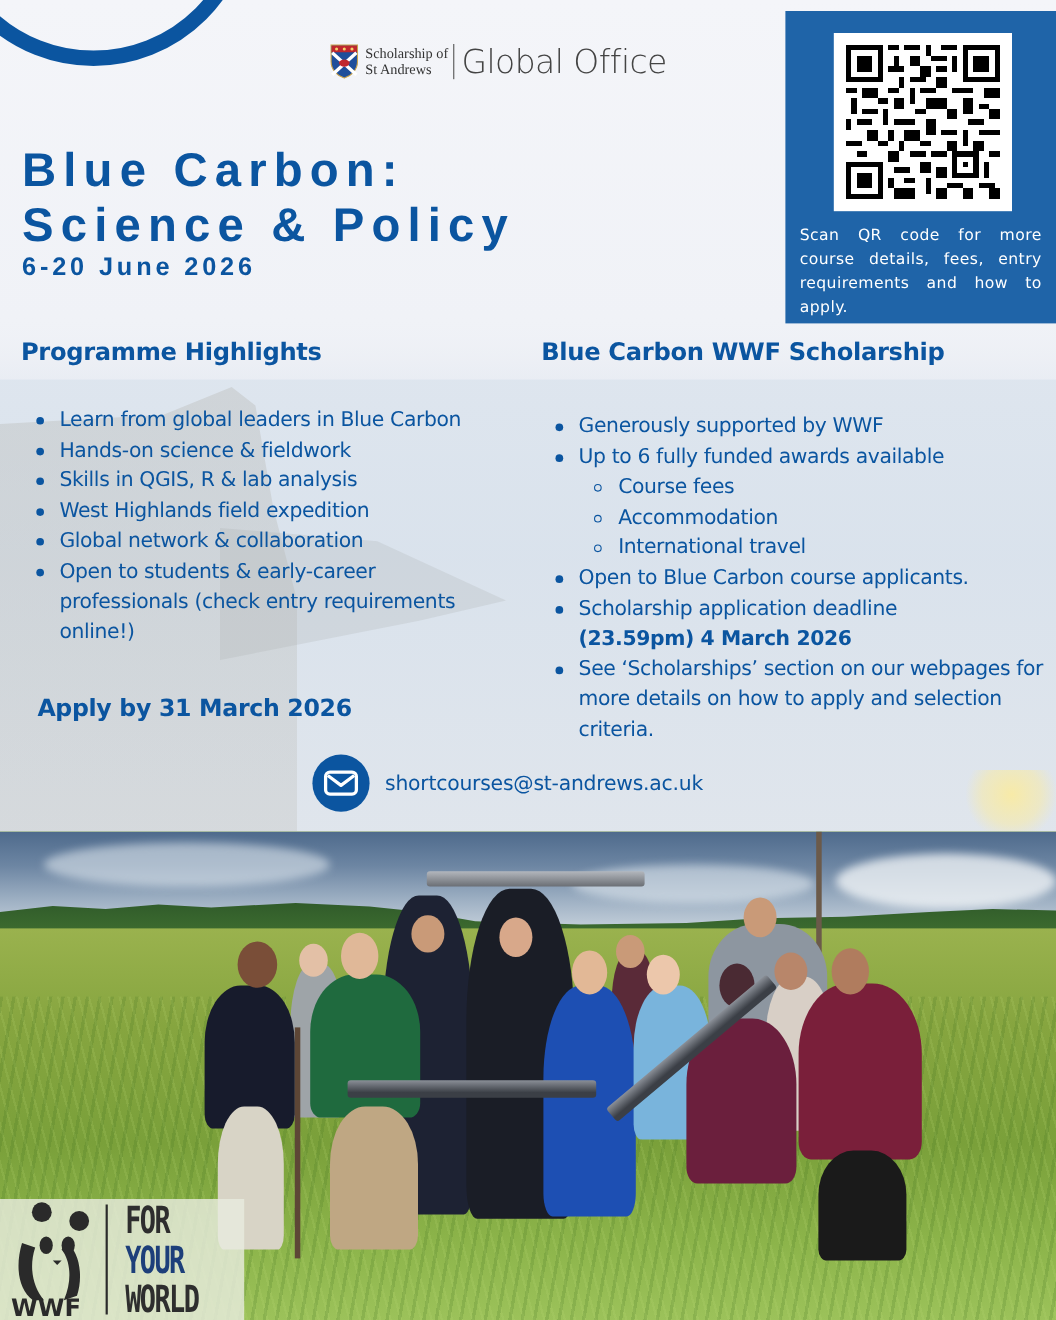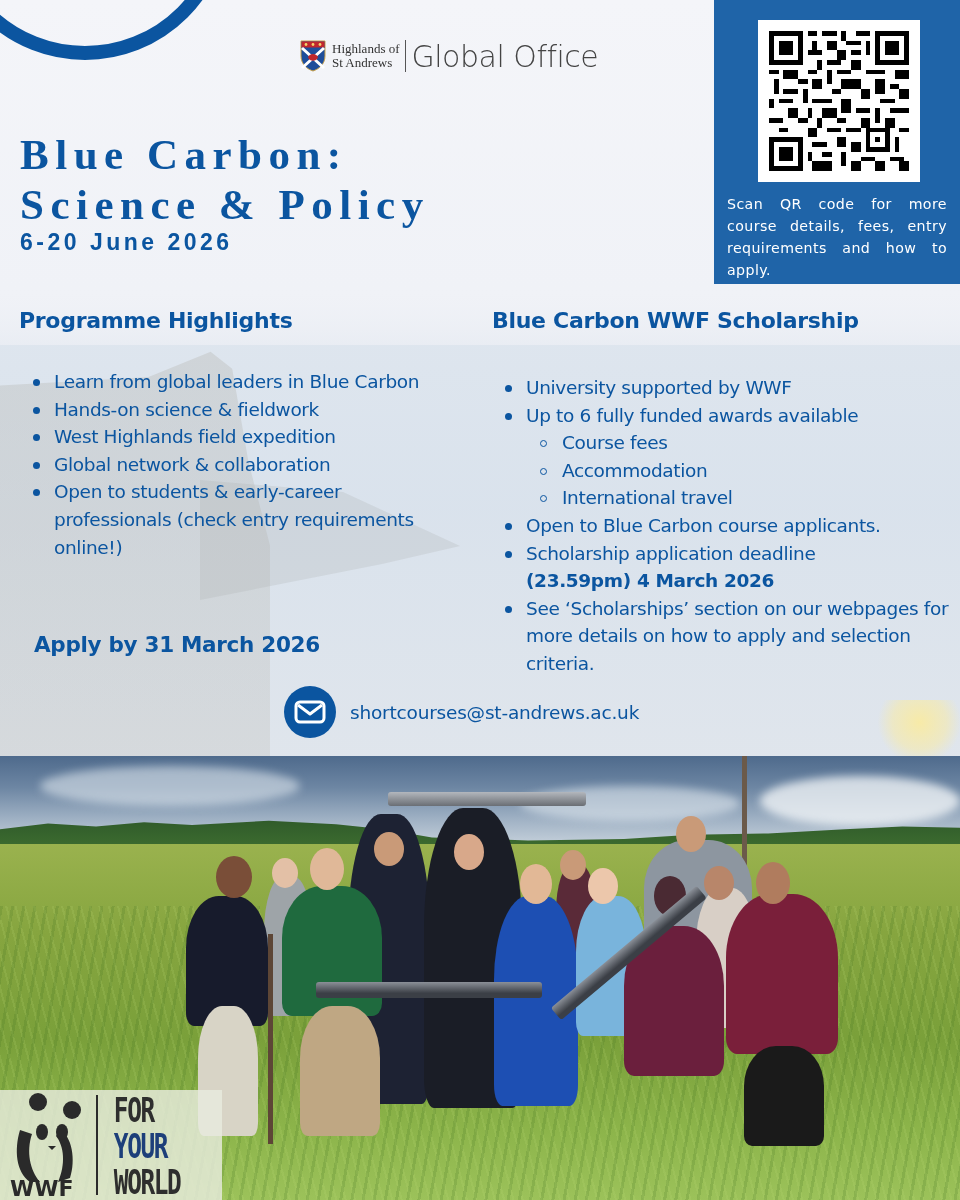--- a/index.html
+++ b/index.html
@@ -63,33 +63,33 @@
     .logo-divider {
       width: 1px; height: 32px; background: #555; margin: 0 6px 0 5px;
     }
     .office-name {
       font-family: "DejaVu Sans", sans-serif; font-size: 30px; color: #444; font-weight: 300; letter-spacing: -0.5px;
     }
 
     
     .title {
       position: absolute; left: 20px; top: 130px;
-      font-family: Liberation Serif, serif; font-weight: bold;
+      font-family: Liberation Sans, sans-serif; font-weight: bold;
       color: #0b55a0; font-size: 43px; line-height: 50px; letter-spacing: 6.5px;
     }
     .title-line { display: block; white-space: nowrap; }
     .dates {
       position: absolute; left: 20px; top: 229px;
       font-family: Liberation Sans, sans-serif; font-weight: bold;
       color: #0b55a0; font-size: 23px; letter-spacing: 3.5px;
     }
 
     
     .qr-panel {
-      position: absolute; left: 714px; top: 0; width: 246px; height: 284px;
+      position: absolute; left: 714px; top: 10px; width: 246px; height: 284px;
       background: #1f64a8;
     }
     .qr-box {
       position: absolute; left: 44px; top: 20px; width: 162px; height: 162px; background: #fff;
       padding: 11px;
     }
     .qr-box svg { width: 140px; height: 140px; display: block; }
     .qr-text {
       position: absolute; left: 13px; top: 193px; width: 220px;
       font-family: "DejaVu Sans", sans-serif;
@@ -208,21 +208,21 @@
         <path d="M1 1 H25 V16 C25 24 19 29 13 31 C7 29 1 24 1 16 Z" fill="#1f4e9a" stroke="#c9a24a" stroke-width="1"></path>
         <rect x="1.5" y="1.5" width="23" height="6" fill="#c0272d"></rect>
         <circle cx="6" cy="4.5" r="1.4" fill="#f3d36b"></circle>
         <circle cx="13" cy="4.5" r="1.4" fill="#f3d36b"></circle>
         <circle cx="20" cy="4.5" r="1.4" fill="#f3d36b"></circle>
         <path d="M2 8 L24 28 M24 8 L2 28" stroke="#fff" stroke-width="3"></path>
         <path d="M8 17 C10 13 16 13 18 17 C17 22 9 22 8 17 Z" fill="#c0272d"></path>
       </svg>
     </div>
     <div class="uni-name">
-      <div>Highlands of</div>
+      <div>Scholarship of</div>
       <div>St Andrews</div>
     </div>
     <div class="logo-divider"></div>
     <div class="office-name">Global Office</div>
   </div>
 
   <h1 class="title">
     <span class="title-line">Blue Carbon:</span>
     <span class="title-line">Science &amp; Policy</span>
   </h1>
@@ -319,29 +319,30 @@
     </div>
     <p class="qr-text">Scan QR code for more course details, fees, entry requirements and how to apply.</p>
   </div>
 
   <h2 class="sec-h sec-right">Blue Carbon WWF Scholarship</h2>
   <h2 class="sec-h sec-left">Programme Highlights</h2>
 
   <ul class="bullets left-list">
     <li>Learn from global leaders in Blue Carbon</li>
     <li>Hands-on science &amp; fieldwork</li>
+    <li>Skills in QGIS, R &amp; lab analysis</li>
     <li>West Highlands field expedition</li>
     <li>Global network &amp; collaboration</li>
     <li>Open to students &amp; early-career professionals (check entry requirements online!)</li>
   </ul>
 
   <div class="apply-by">Apply by 31 March 2026</div>
 
   <ul class="bullets right-list">
-    <li>University supported by WWF</li>
+    <li>Generously supported by WWF</li>
     <li>Up to 6 fully funded awards available</li>
     <li class="sub">Course fees</li>
     <li class="sub">Accommodation</li>
     <li class="sub">International travel</li>
     <li>Open to Blue Carbon course applicants.</li>
     <li>
       <span>Scholarship application deadline</span>
       <span class="bold-line">(23.59pm) 4 March 2026</span>
     </li>
     <li>See ‘Scholarships’ section on our webpages for more details on how to apply and selection criteria.</li>

